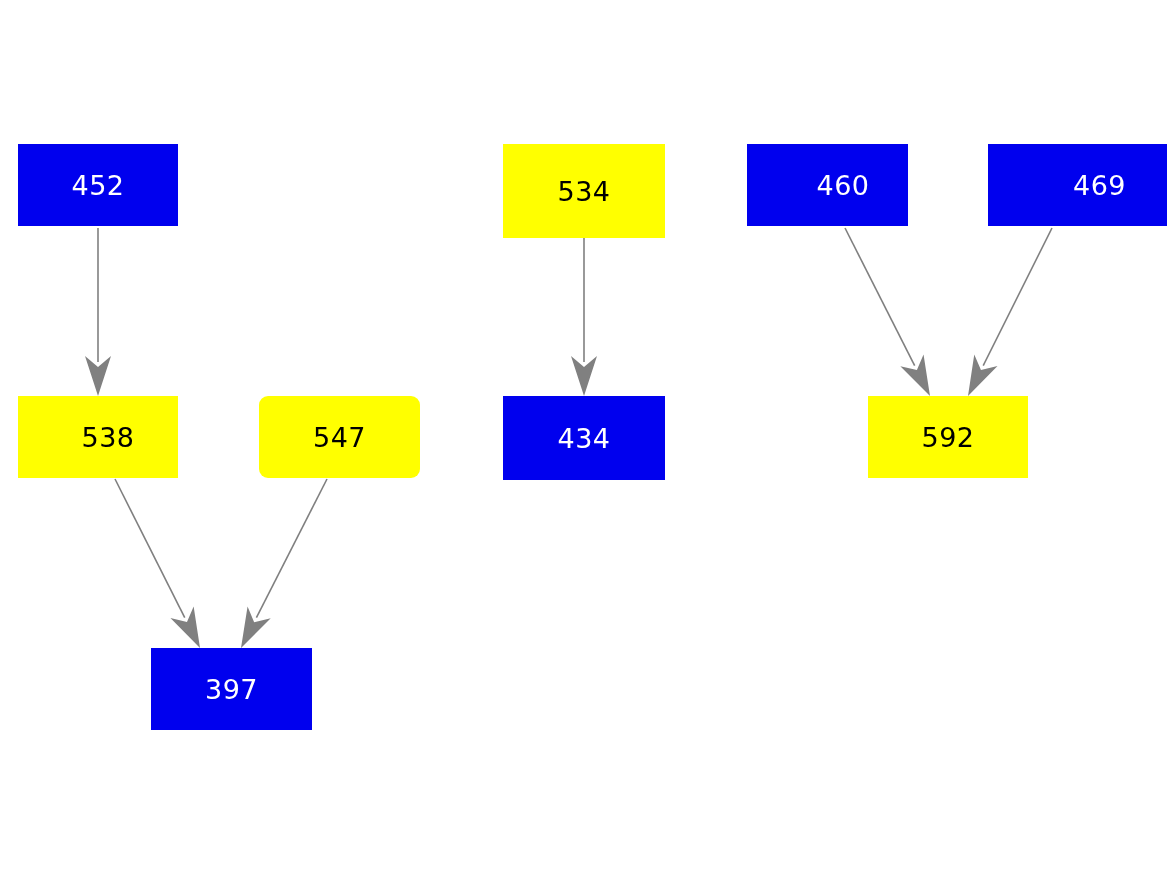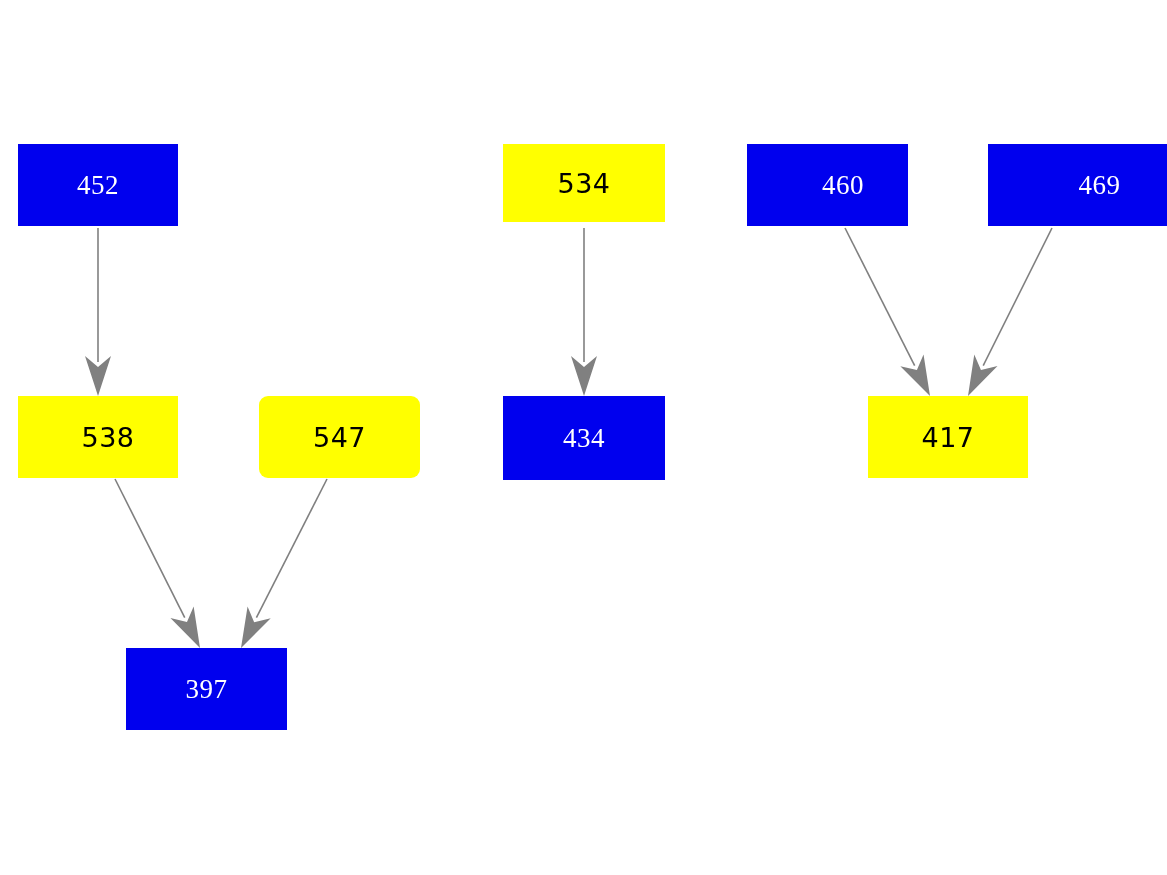--- a/index.html
+++ b/index.html
@@ -30,21 +30,20 @@
     justify-content: center;
     box-sizing: border-box;
     font-size: 27px;
     line-height: 1;
     letter-spacing: 0.5px;
     white-space: nowrap;
   }
   .node.blue {
     background: #0000ee;
     color: #ffffff;
-    font-family: Liberation Serif, serif;
   }
   .node.yellow {
     background: #ffff00;
     color: #000000;
   }
   .node-label {
     display: block;
     pointer-events: none;
   }
 </style>
@@ -80,31 +79,31 @@
     </svg>
 <div class="node blue" style="left: 18px; top: 144px; width: 160px; height: 82px;">
       <span class="node-label">452</span>
     </div>
     <div class="node yellow" style="left: 18px; top: 396px; width: 160px; height: 82px; padding-left: 20px;">
       <span class="node-label">538</span>
     </div>
     <div class="node yellow" style="left: 259px; top: 396px; width: 161px; height: 82px; border-radius: 9px;">
       <span class="node-label">547</span>
     </div>
-    <div class="node blue" style="left: 126px; top: 648px; width: 161px; height: 82px; justify-content: center;">
+    <div class="node blue" style="left: 151px; top: 648px; width: 161px; height: 82px; justify-content: center;">
       <span class="node-label">397</span>
     </div>
-    <div class="node yellow" style="left: 503px; top: 144px; width: 162px; height: 78px;">
+    <div class="node yellow" style="left: 503px; top: 144px; width: 162px; height: 94px;">
       <span class="node-label">534</span>
     </div>
     <div class="node blue" style="left: 503px; top: 396px; width: 162px; height: 84px;">
       <span class="node-label">434</span>
     </div>
     <div class="node blue" style="left: 747px; top: 144px; width: 161px; height: 82px; padding-left: 31px;">
       <span class="node-label">460</span>
     </div>
     <div class="node blue" style="left: 988px; top: 144px; width: 179px; height: 82px; padding-left: 44px;">
       <span class="node-label">469</span>
     </div>
     <div class="node yellow" style="left: 868px; top: 396px; width: 160px; height: 82px;">
-      <span class="node-label">417</span>
+      <span class="node-label">592</span>
     </div>
   </div>
 
 </body></html>

